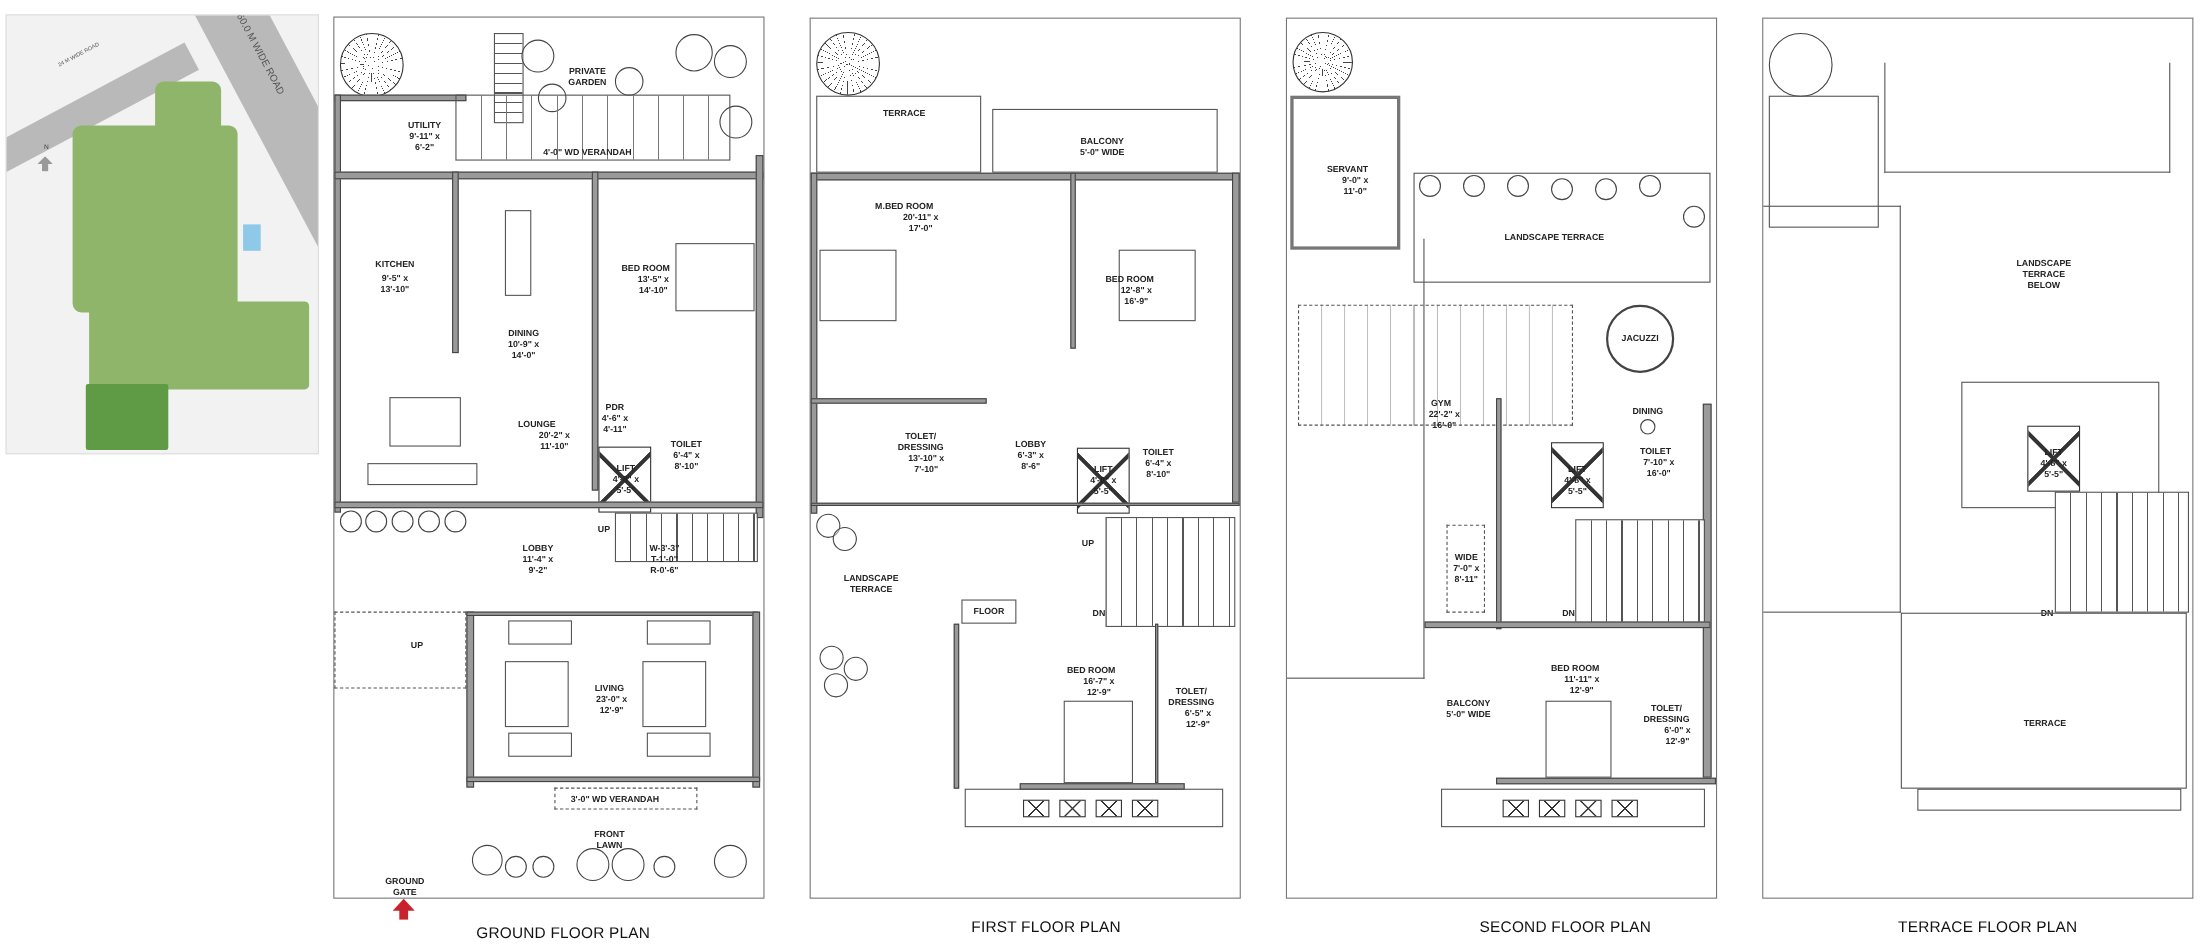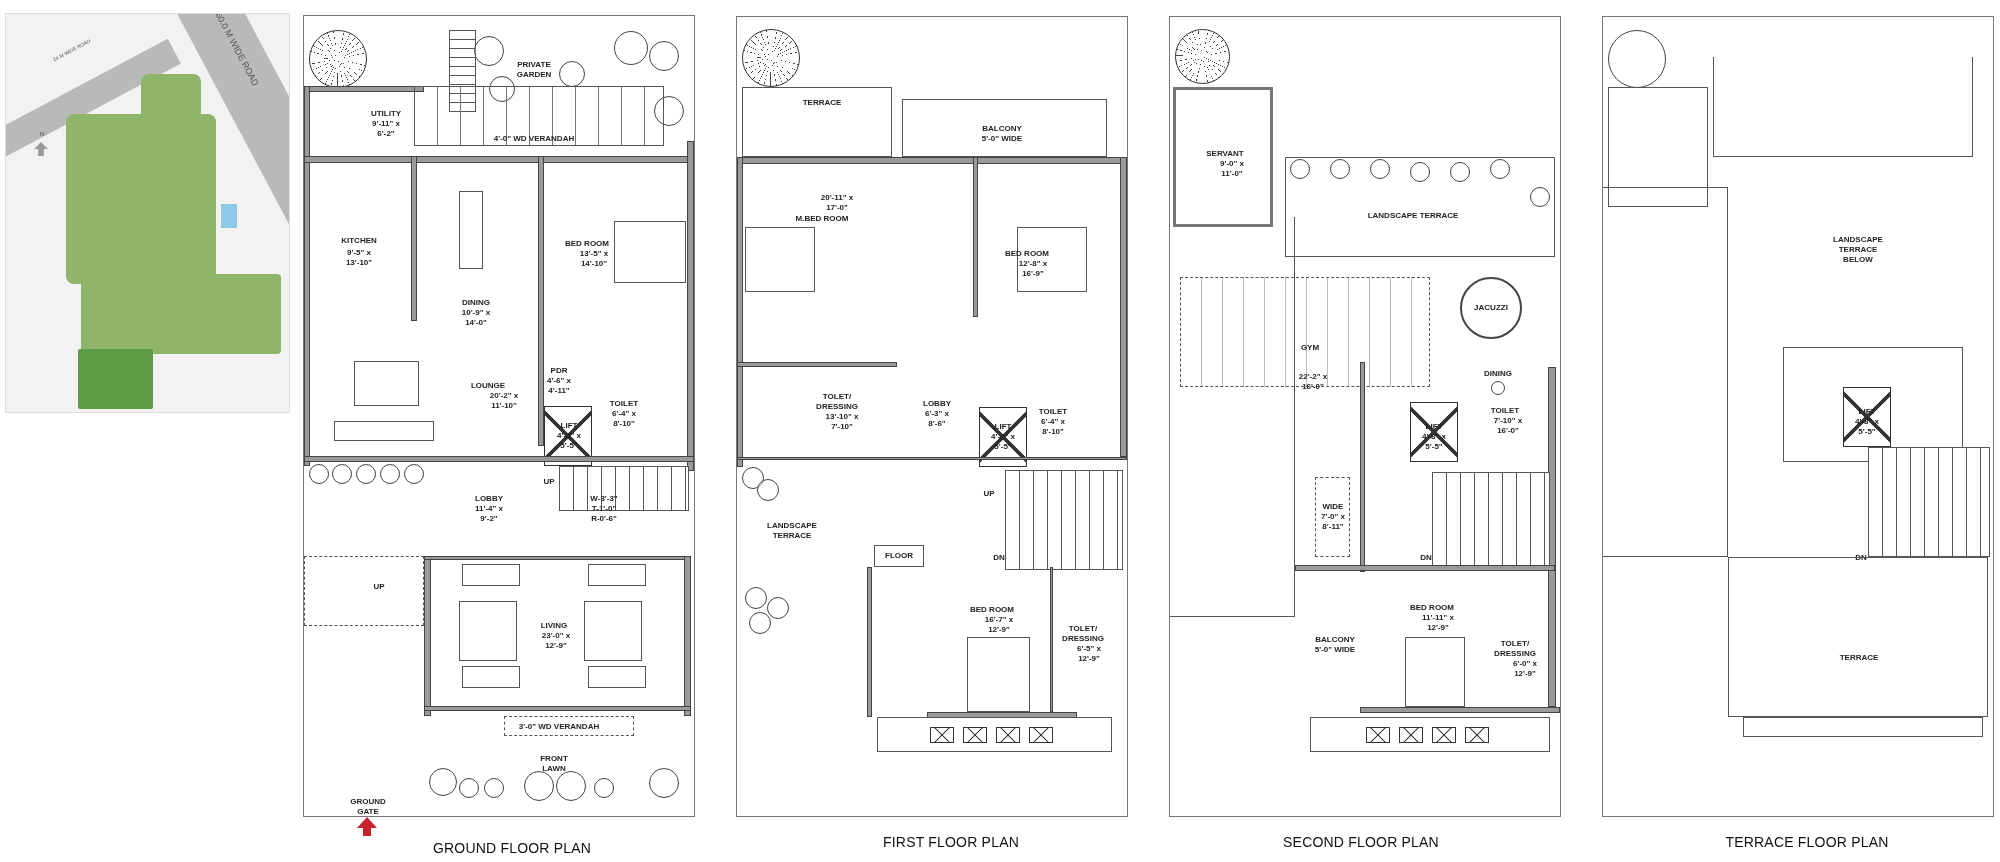--- a/index.html
+++ b/index.html
@@ -148,21 +148,21 @@
   <div class="lbl" style="left:85px;top:81px;">TERRACE</div>
   <div class="line" style="left:165px;top:82px;width:205px;height:58px;"></div>
   <div class="lbl" style="left:265px;top:107px;">BALCONY</div>
   <div class="lbl" style="left:265px;top:117px;">5'-0" WIDE</div>
 
   <div class="wall" style="left:0;top:140px;width:390px;height:7px;"></div>
   <div class="wall" style="left:0;top:140px;width:6px;height:310px;"></div>
   <div class="wall" style="left:236px;top:140px;width:5px;height:160px;"></div>
   <div class="wall" style="left:383px;top:140px;width:7px;height:300px;"></div>
   <div class="line" style="left:8px;top:210px;width:70px;height:65px;"></div>
-  <div class="lbl" style="left:85px;top:166px;margin-top:31px;">M.BED ROOM</div>
+  <div class="lbl" style="left:85px;top:166px;">M.BED ROOM</div>
   <div class="lbl" style="left:100px;top:176px;">20'-11" x
 17'-0"</div>
   <div class="line" style="left:280px;top:210px;width:70px;height:65px;"></div>
   <div class="lbl" style="left:290px;top:232px;">BED ROOM</div>
   <div class="lbl" style="left:296px;top:242px;">12'-8" x
 16'-9"</div>
 
   <div class="wall" style="left:0;top:345px;width:160px;height:5px;"></div>
   <div class="lbl" style="left:100px;top:375px;">TOLET/
 DRESSING</div>
@@ -222,21 +222,21 @@
   <div class="tree" style="left:120px;top:142px;width:20px;height:20px;"></div>
   <div class="tree" style="left:160px;top:142px;width:20px;height:20px;"></div>
   <div class="tree" style="left:200px;top:142px;width:20px;height:20px;"></div>
   <div class="tree" style="left:240px;top:145px;width:20px;height:20px;"></div>
   <div class="tree" style="left:280px;top:145px;width:20px;height:20px;"></div>
   <div class="tree" style="left:320px;top:142px;width:20px;height:20px;"></div>
   <div class="tree" style="left:360px;top:170px;width:20px;height:20px;"></div>
   <div class="lbl" style="left:243px;top:194px;">LANDSCAPE TERRACE</div>
 
   <div class="dash" style="left:10px;top:260px;width:250px;height:110px;background:repeating-linear-gradient(90deg,transparent 0,transparent 20px,#bbb 20px,#bbb 21px);"></div>
-  <div class="lbl" style="left:140px;top:326px;">GYM</div>
+  <div class="lbl" style="left:140px;top:345px;">GYM</div>
   <div class="lbl" style="left:143px;top:355px;">22'-2" x
 16'-0"</div>
   <div class="tree" style="left:290px;top:260px;width:62px;height:62px;border-width:2px;"></div>
   <div class="lbl" style="left:321px;top:286px;">JACUZZI</div>
   <div class="lbl" style="left:328px;top:352px;">DINING</div>
   <div class="tree" style="left:321px;top:364px;width:14px;height:14px;"></div>
   <div class="xbox" style="left:240px;top:385px;width:48px;height:60px;"></div>
   <div class="lbl" style="left:264px;top:405px;">LIFT</div>
   <div class="lbl" style="left:264px;top:415px;">4'-8" x
 5'-5"</div>
@@ -264,21 +264,21 @@
   <div class="lbl" style="left:345px;top:622px;">TOLET/
 DRESSING</div>
   <div class="lbl" style="left:355px;top:642px;">6'-0" x
 12'-9"</div>
   <div class="line" style="left:140px;top:700px;width:240px;height:35px;"></div>
   <div class="xbox" style="left:196px;top:710px;width:24px;height:16px;"></div>
   <div class="xbox" style="left:229px;top:710px;width:24px;height:16px;"></div>
   <div class="xbox" style="left:262px;top:710px;width:24px;height:16px;"></div>
   <div class="xbox" style="left:295px;top:710px;width:24px;height:16px;"></div>
 </div>
-<div class="title" style="left:1361px;top:834px;">SECOND FLOOR PLAN</div>
+<div class="title" style="left:1423px;top:834px;">SECOND FLOOR PLAN</div>
 
 <div class="sheet" style="left:1602px;top:16px;width:390px;height:799px;">
   <div class="tree" style="left:5px;top:13px;width:58px;height:58px;"></div>
   <div class="line" style="left:5px;top:70px;width:100px;height:120px;"></div>
   <div class="line" style="left:110px;top:40px;width:260px;height:100px;border-top:none;"></div>
   <div class="lbl" style="left:255px;top:218px;">LANDSCAPE
 TERRACE
 BELOW</div>
   <div class="line" style="left:180px;top:330px;width:180px;height:115px;"></div>
   <div class="xbox" style="left:240px;top:370px;width:48px;height:60px;"></div>

